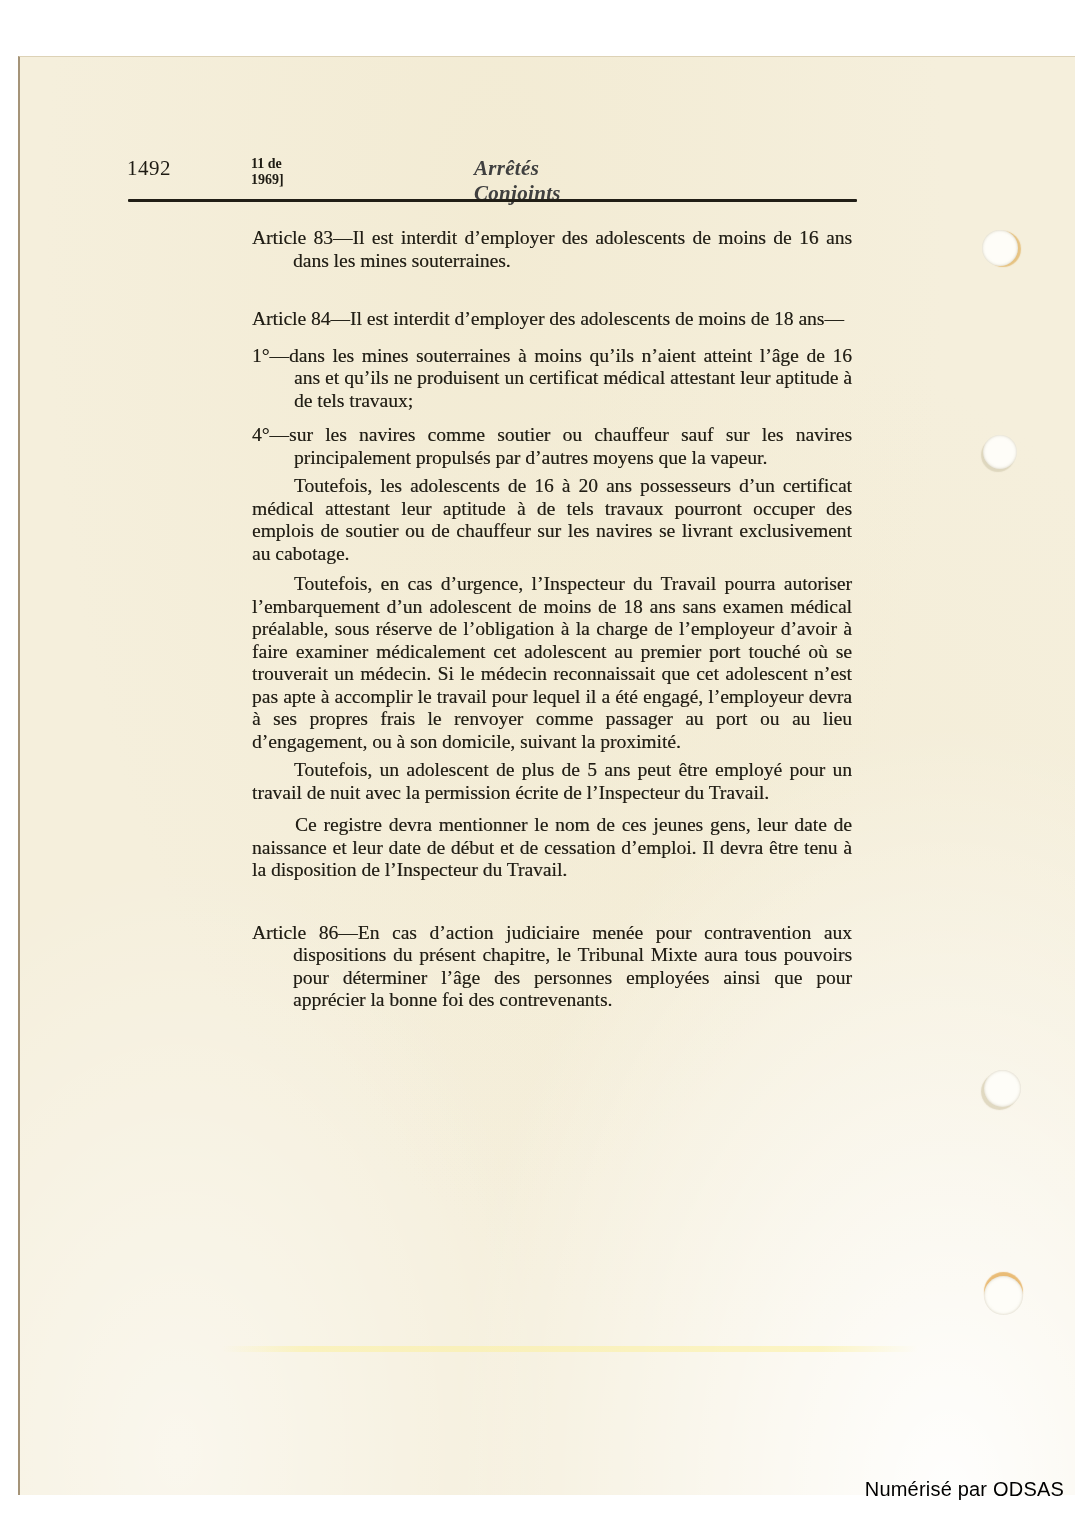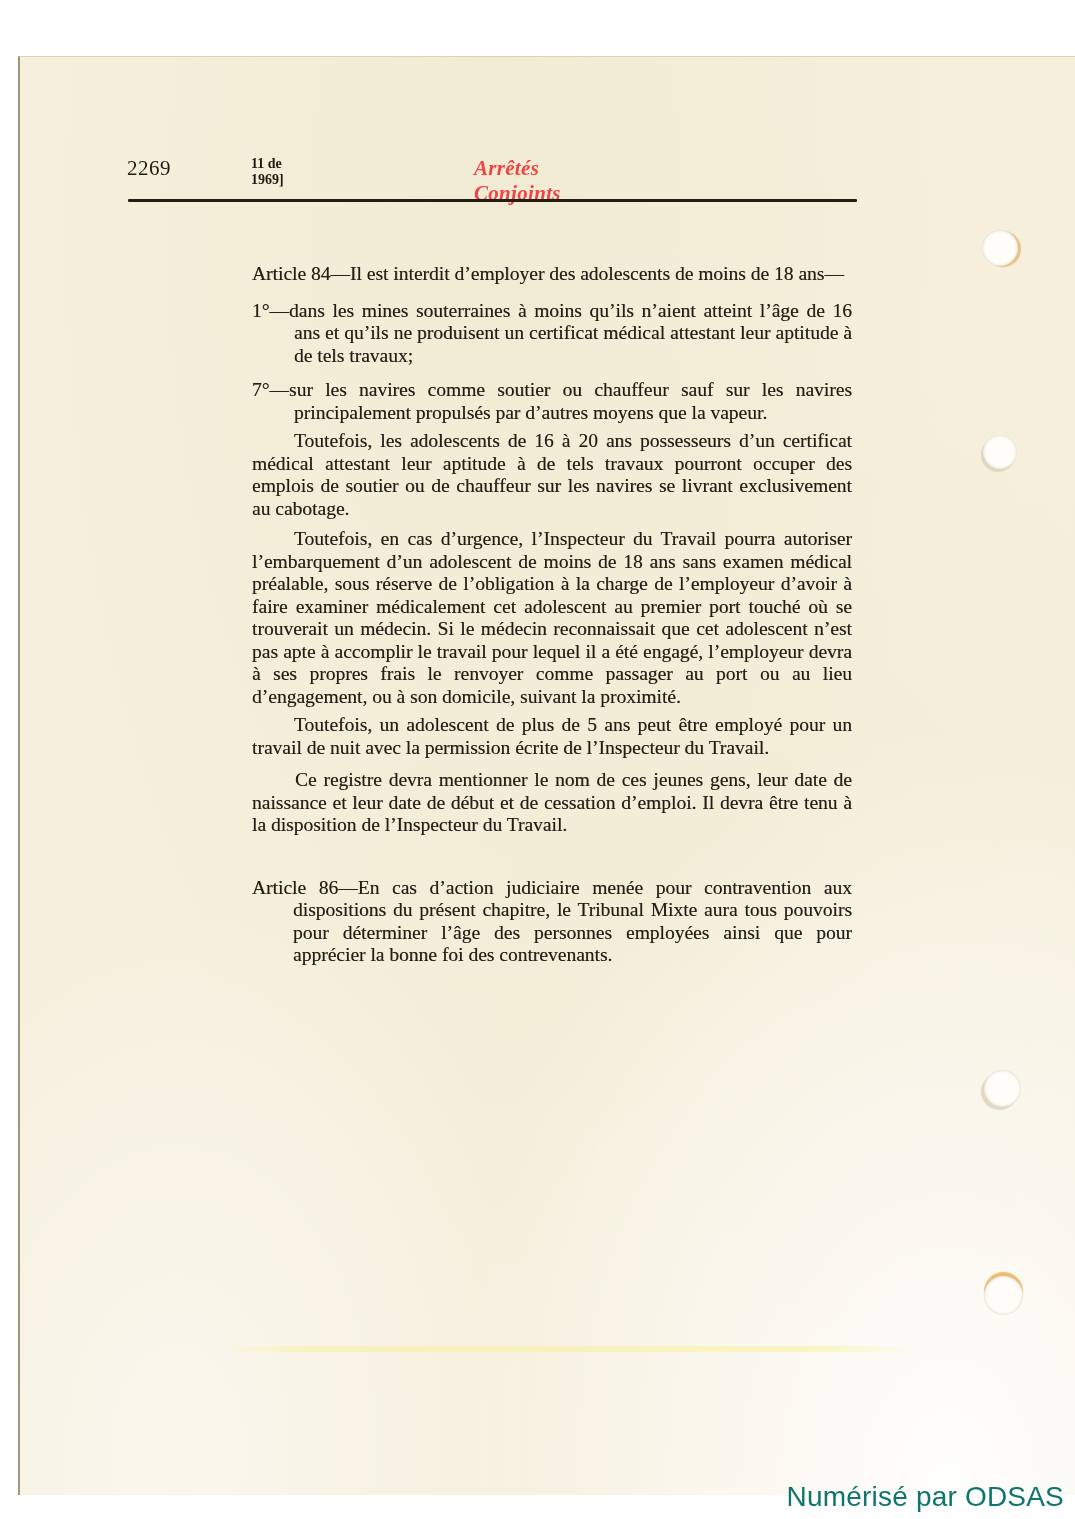--- a/index.html
+++ b/index.html
@@ -31,21 +31,21 @@
     position: absolute; left: 127px; top: 156px;
     font-size: 21px; font-weight: 400; color: #1e1b13;
     letter-spacing: 0.5px;
   }
   .issue-ref {
     position: absolute; left: 251px; top: 156px;
     font-size: 14px; font-weight: 700; color: #1e1b13;
   }
   .running-title {
     position: absolute; left: 474px; top: 156px;
-    font-size: 21px; font-weight: 700; font-style: italic; color: #ef4444;
+    font-size: 21px; font-weight: 700; font-style: italic; color: #404040;
     letter-spacing: 0.3px;
   }
   .header-rule {
     position: absolute; left: 128px; top: 199px;
     width: 729px; height: 3px;
     background: #211e16; border-radius: 1px;
   }
 
   
   .content {
@@ -96,47 +96,48 @@
   
   .scan-streak {
     position: absolute; left: 222px; top: 1346px; width: 696px; height: 6px;
     background: linear-gradient(90deg,
       rgba(252,242,160,0) 0%, rgba(252,240,150,0.5) 12%,
       rgba(252,240,150,0.5) 86%, rgba(252,242,160,0) 100%);
     z-index: 1;
   }
 
   .footer-stamp {
-    position: absolute; right: 11px; bottom: 6px;
+    position: absolute; right: 11px; bottom: 18px;
     font-family: "Liberation Sans", "DejaVu Sans", sans-serif;
-    font-size: 28px; color: #0f766e;
+    font-size: 20px; color: #000000;
     letter-spacing: 0.2px;
     z-index: 4;
   }
 </style>
 </head>
 <body>
 
 <div class="scan">
 
   <div class="paper"></div>
 
   <div class="scan-streak"></div>
 
   <div class="page-header">
-    <span class="page-number">2269</span>
+    <span class="page-number">1492</span>
     <span class="issue-ref">11 de 1969]</span>
     <span class="running-title">Arrêtés Conjoints</span>
   </div>
   <div class="header-rule"></div>
 
   <div class="content">
+    <p class="para-article">Article 83—Il est interdit d’employer des adolescents de moins de 16 ans dans les mines souterraines.</p>
     <p class="para-article m-a84">Article 84—Il est interdit d’employer des adolescents de moins de 18 ans—</p>
     <p class="para-item m-i1">1°—dans les mines souterraines à moins qu’ils n’aient atteint l’âge de 16 ans et qu’ils ne produisent un certificat médical attestant leur aptitude à de tels travaux;</p>
-    <p class="para-item m-i2">7°—sur les navires comme soutier ou chauffeur sauf sur les navires principalement propulsés par d’autres moyens que la vapeur.</p>
+    <p class="para-item m-i2">4°—sur les navires comme soutier ou chauffeur sauf sur les navires principalement propulsés par d’autres moyens que la vapeur.</p>
     <p class="para-note-item m-t2">Toutefois, les adolescents de 16 à 20 ans possesseurs d’un certificat médical attestant leur aptitude à de tels travaux pourront occuper des emplois de soutier ou de chauffeur sur les navires se livrant exclusivement au cabotage.</p>
     <p class="para-note-item m-t3">Toutefois, en cas d’urgence, l’Inspecteur du Travail pourra autoriser l’embarquement d’un adolescent de moins de 18 ans sans examen médical préalable, sous réserve de l’obligation à la charge de l’employeur d’avoir à faire examiner médicalement cet adolescent au premier port touché où se trouverait un médecin. Si le médecin reconnaissait que cet adolescent n’est pas apte à accomplir le travail pour lequel il a été engagé, l’employeur devra à ses propres frais le renvoyer comme passager au port ou au lieu d’engagement, ou à son domicile, suivant la proximité.</p>
     <p class="para-note-item m-t4">Toutefois, un adolescent de plus de 5 ans peut être employé pour un travail de nuit avec la permission écrite de l’Inspecteur du Travail.</p>
     <p class="para-note-article m-85b">Ce registre devra mentionner le nom de ces jeunes gens, leur date de naissance et leur date de début et de cessation d’emploi. Il devra être tenu à la disposition de l’Inspecteur du Travail.</p>
     <p class="para-article m-a86">Article 86—En cas d’action judiciaire menée pour contravention aux dispositions du présent chapitre, le Tribunal Mixte aura tous pouvoirs pour déterminer l’âge des personnes employées ainsi que pour apprécier la bonne foi des contrevenants.</p>
   </div>
 
   <div class="hole hole-1"></div>
   <div class="hole hole-2"></div>
   <div class="hole hole-3"></div>

